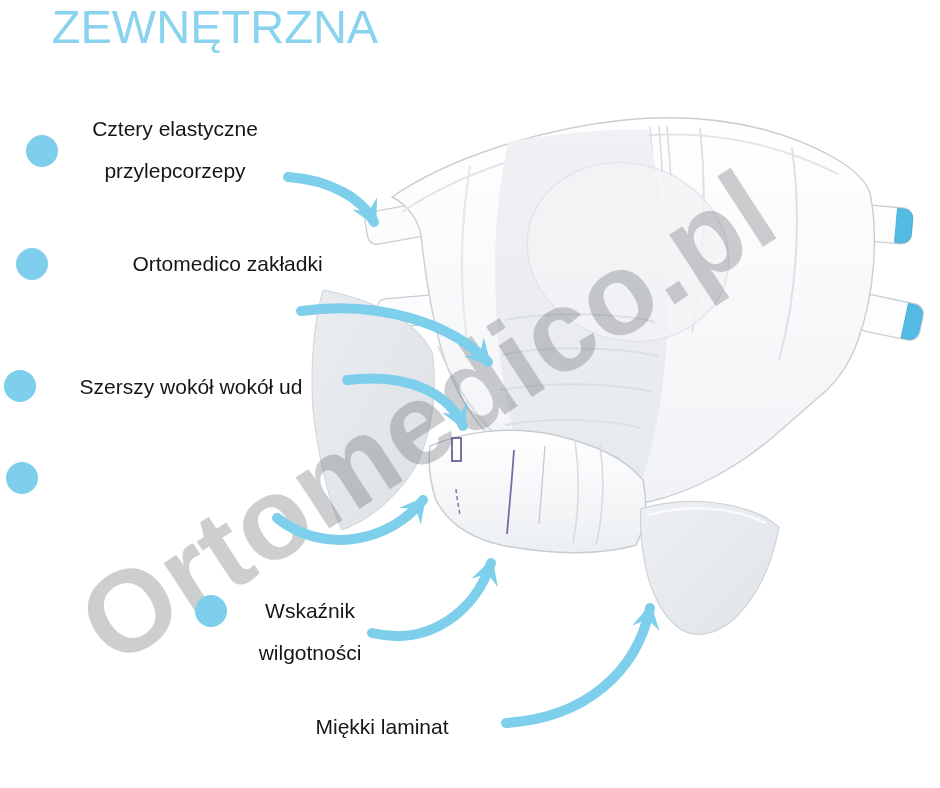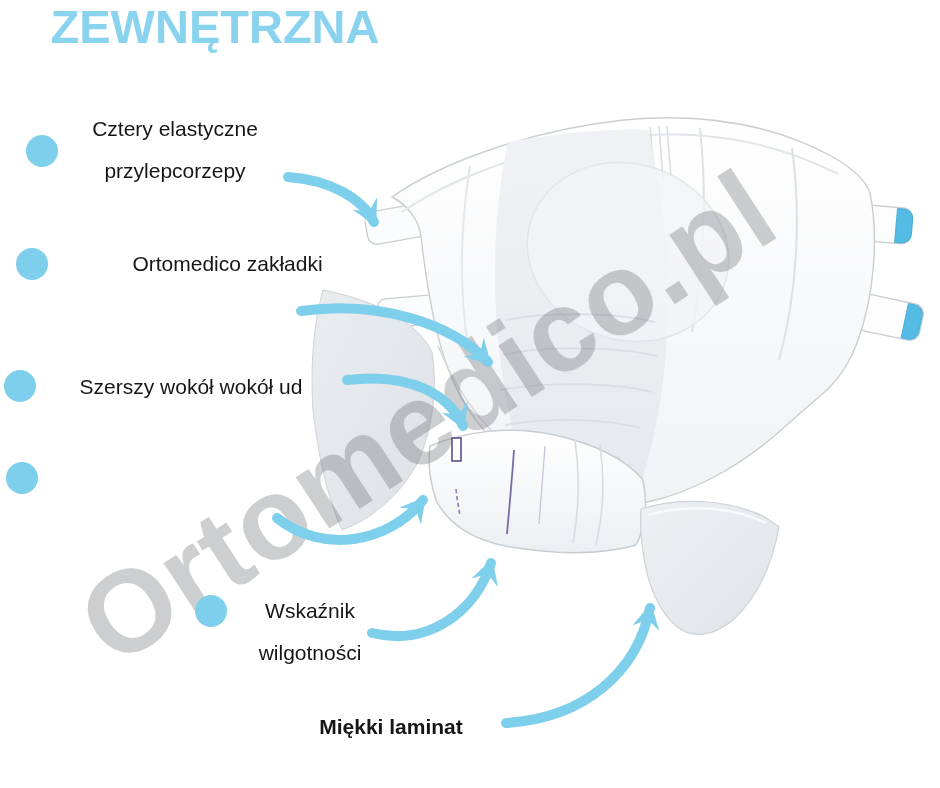--- a/index.html
+++ b/index.html
@@ -23,38 +23,38 @@
     color:var(--wm);
     transform:rotate(-33deg);transform-origin:0 50%;
     pointer-events:none;
   }
   svg.arrows{position:absolute;left:0;top:0;z-index:3;pointer-events:none;}
   .arrow{stroke:var(--accent);stroke-width:10;fill:none;stroke-linecap:round;}
   .ah{fill:var(--accent);}
   .title{
     position:absolute;left:10px;top:2px;width:410px;z-index:4;
     text-align:center;color:var(--title-blue);
-    font-size:47px;line-height:49px;font-weight:bold;
+    font-size:47px;line-height:49px;font-weight:normal;
   }
   .feature{
     position:absolute;z-index:4;color:var(--text);
     font-size:21px;line-height:42px;text-align:center;
   }
   .fline{display:block;}
   .dot{
     position:absolute;z-index:4;width:32px;height:32px;border-radius:50%;
     background:var(--accent);
   }
   
   .f1{left:40px;top:108px;width:270px;}   .dot1{left:26px;top:135px;}
   .f2{left:55px;top:243px;width:345px;}   .dot2{left:16px;top:248px;}
   .f3{left:36px;top:366px;width:310px;}   .dot3{left:4px;top:370px;}
   .f4{left:40px;top:456px;width:325px;}   .dot4{left:6px;top:462px;}
   .f5{left:215px;top:590px;width:190px;}  .dot5{left:195px;top:595px;}
-  .f6{left:288px;top:706px;width:206px;font-weight:bold;}
+  .f6{left:279px;top:706px;width:206px;}
 </style>
 </head>
 <body>
 
 <div class="stage">
 
   <svg class="diaper" width="940" height="788" viewBox="0 0 940 788">
     <defs>
       <linearGradient id="gBody" x1="0" y1="0" x2="0" y2="1">
         <stop offset="0" stop-color="#ffffff"></stop>

